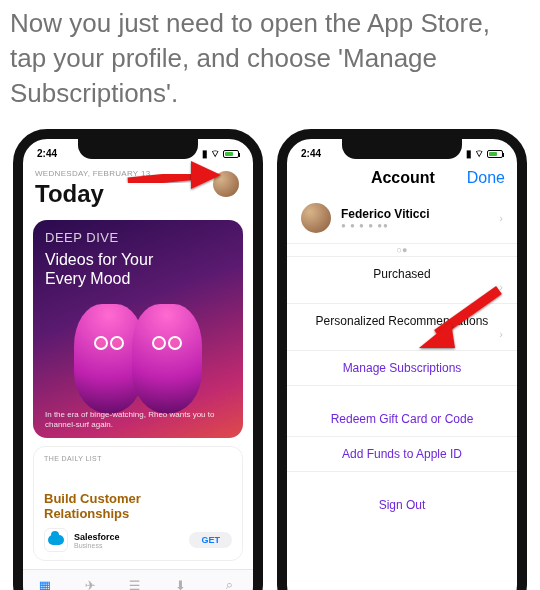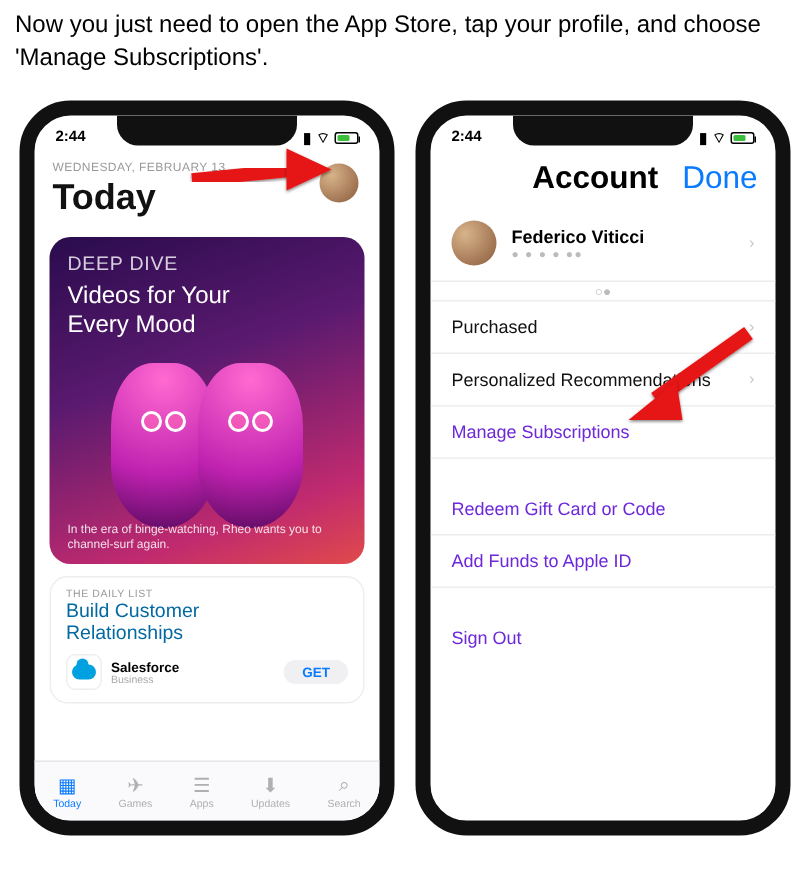--- a/index.html
+++ b/index.html
@@ -1,64 +1,64 @@
 <!DOCTYPE html>
 <html><head>
 <meta charset="utf-8">
 <style>
   * { box-sizing: border-box; margin: 0; padding: 0; }
   body { font-family: -apple-system, "Helvetica Neue", Arial, sans-serif; background: #fff; width: 540px; }
-  .caption { font-size: 16px; line-height: 1.35; padding: 6px 10px 14px 10px; color: #000000; }
+  .caption { font-size: 26px; line-height: 1.35; padding: 6px 10px 14px 10px; color: #737373; }
   .phones { display: flex; gap: 14px; padding: 4px 8px; justify-content: center; }
   .phone { width: 250px; height: 490px; border: 10px solid #111; border-radius: 34px; position: relative; background: #fff; overflow: hidden; }
   .notch { position: absolute; top: 0; left: 50%; transform: translateX(-50%); width: 120px; height: 20px; background: #111; border-radius: 0 0 14px 14px; z-index: 10; }
   .statusbar { display: flex; justify-content: space-between; align-items: center; font-size: 10px; font-weight: 600; padding: 5px 14px 2px; height: 26px; color: #000; }
   .sb-right { display: flex; gap: 3px; align-items: center; }
   .battery { width: 16px; height: 8px; border: 1px solid #000; border-radius: 2px; position: relative; }
   .battery::after { content: ""; position: absolute; right: -2px; top: 2px; width: 1px; height: 4px; background: #000; }
   .battery-fill { position: absolute; left: 1px; top: 1px; bottom: 1px; width: 60%; background: #3cbd3c; border-radius: 1px; }
-  .navbar { display: flex; align-items: center; justify-content: space-between; padding: 4px 12px 6px; font-size: 21px; font-weight: 600; }
+  .navbar { display: flex; align-items: center; justify-content: space-between; padding: 4px 12px 6px; font-size: 16px; font-weight: 600; }
   .navbar .left { width: 40px; }
   .navbar .title { color: #000; }
   .navbar .done { color: #0a7bff; font-weight: 500; }
   .today-header { padding: 4px 12px 6px; position: relative; }
   .datelabel { font-size: 8px; color: #9a9a9a; letter-spacing: 0.3px; }
   .today-title { font-size: 24px; font-weight: 800; color: #111; margin-top: 2px; }
   .avatar { width: 26px; height: 26px; border-radius: 50%; background: radial-gradient(circle at 30% 30%, #d8b48a, #8a5a3b); position: absolute; right: 14px; top: 6px; }
   .arrow { position: absolute; z-index: 20; }
   .feature-card { margin: 6px 10px 8px; border-radius: 14px; height: 218px; background: linear-gradient(160deg, #2a0b4d 0%, #5a1a6f 40%, #c02a6f 80%, #e04a4a 100%); color: #fff; padding: 10px 12px; position: relative; overflow: hidden; }
   .fc-eyebrow { font-size: 13px; opacity: .8; letter-spacing: .5px; }
   .fc-title { font-size: 16px; font-weight: 400; line-height: 1.2; margin-top: 5px; }
   .fc-art { position: absolute; bottom: 24px; left: 0; right: 0; display: flex; justify-content: center; gap: -6px; }
   .hair { width: 70px; height: 110px; background: radial-gradient(circle at 50% 10%, #ff6ad0, #c022b0 60%, #5a0a60); border-radius: 40px 40px 50px 50px / 60px 60px 60px 60px; position: relative; }
   .glasses { position: absolute; top: 32px; left: 50%; transform: translateX(-50%); display: flex; gap: 2px; }
   .lens { width: 14px; height: 14px; border: 2px solid #fff; border-radius: 50%; background: rgba(255,105,180,.5); }
   .fc-caption { position: absolute; bottom: 8px; left: 12px; right: 12px; font-size: 8px; opacity: .85; line-height: 1.25; }
   .list-card { margin: 0 10px 6px; border: 1px solid #eee; border-radius: 12px; padding: 8px 10px; background: #fff; }
   .lc-eyebrow { font-size: 7px; color: #9a9a9a; letter-spacing: .4px; }
-  .lc-title { font-size: 13px; font-weight: 400; color: #0369a1; line-height: 1.15; }
+  .lc-title { font-size: 13px; font-weight: 700; color: #a16207; line-height: 1.15; margin-top: 30px; }
   .app-row { display: flex; align-items: center; margin-top: 6px; gap: 6px; }
   .app-icon { width: 24px; height: 24px; border-radius: 6px; background: #fff; border: 1px solid #eee; display: flex; align-items: center; justify-content: center; }
   .cloud { width: 16px; height: 10px; background: #00a1e0; border-radius: 5px; position: relative; }
   .cloud::before { content: ""; position: absolute; top: -4px; left: 3px; width: 8px; height: 8px; background: #00a1e0; border-radius: 50%; }
   .app-name { font-size: 9px; font-weight: 700; }
   .app-sub { font-size: 7px; color: #aaa; }
   .get-btn { margin-left: auto; font-size: 9px; font-weight: 700; color: #0a7bff; background: #f0f0f2; padding: 3px 12px; border-radius: 10px; }
   .tabbar { position: absolute; bottom: 0; left: 0; right: 0; height: 40px; border-top: 1px solid #e6e6e6; display: flex; justify-content: space-around; align-items: center; background: rgba(250,250,252,.96); }
   .tab { display: flex; flex-direction: column; align-items: center; font-size: 7px; color: #b0b0b0; gap: 2px; }
   .tab.active { color: #0a7bff; }
   .tab .ti { font-size: 13px; }
   
   .acct-row { display: flex; align-items: center; padding: 10px 14px; gap: 10px; }
   .acct-avatar { width: 30px; height: 30px; border-radius: 50%; background: radial-gradient(circle at 30% 30%, #d8b48a, #8a5a3b); }
   .acct-name { font-size: 12px; font-weight: 600; }
   .dots { font-size: 8px; color: #bbb; letter-spacing: 1px; }
   .chev { margin-left: auto; color: #c8c8cc; font-size: 11px; }
   .sep-wide { height: 14px; border-top: 1px solid #eee; border-bottom: 1px solid #eee; display:flex; align-items:center; justify-content:center; color:#bbb; font-size:9px; }
-  .list-item { padding: 10px 14px; border-bottom: 1px solid #eee; font-size: 12px; display: flex; align-items: center; }
+  .list-item { padding: 10px 14px; border-bottom: 1px solid #eee; font-size: 12px; display: flex; align-items: center; flex-direction: column; }
   .list-item.link { color: #6d28d9; }
   .list-item.black { color: #111; }
   .list-group-gap { height: 16px; }
   .highlighted { position: relative; }
 </style>
 </head>
 <body>
 
 <div class="caption">Now you just need to open the App Store, tap your profile, and choose 'Manage Subscriptions'.</div>
 

